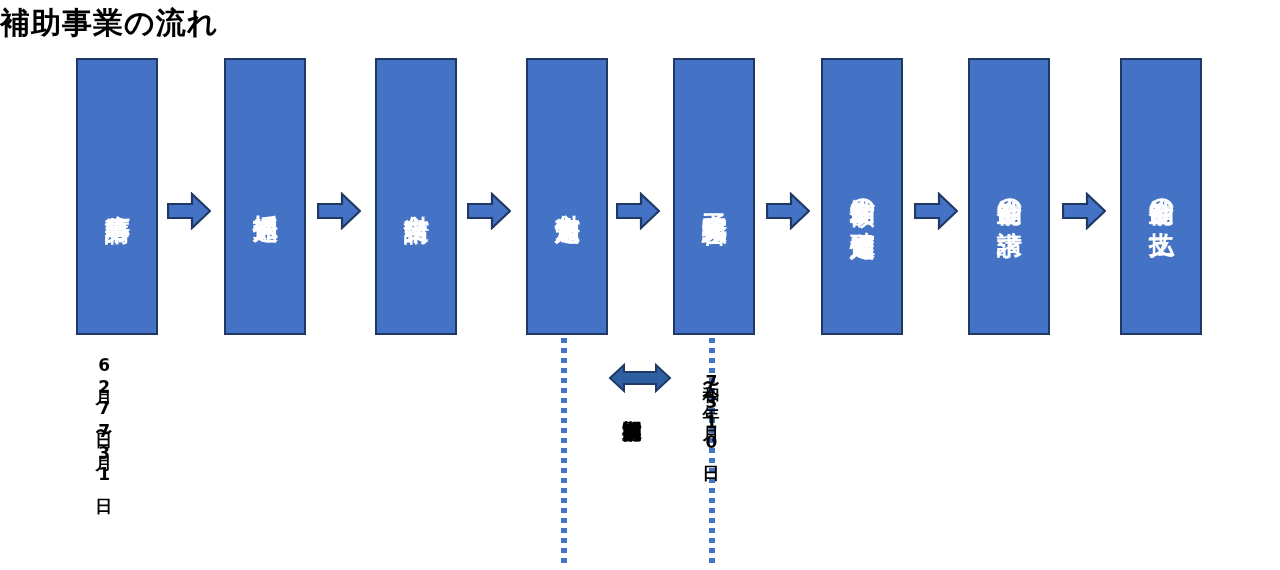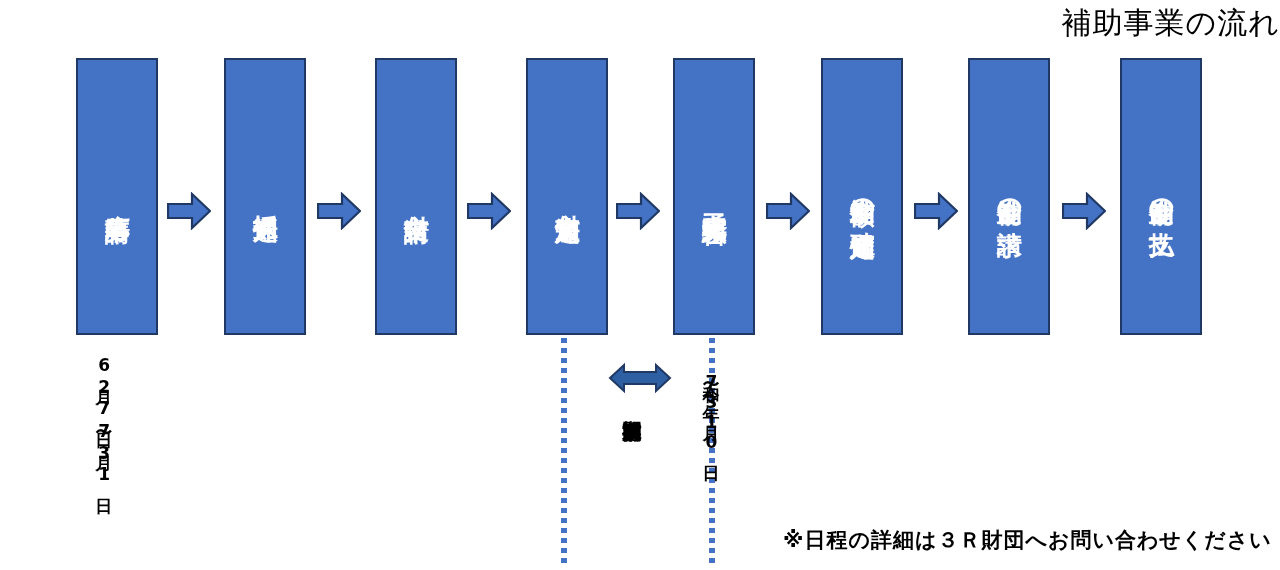--- a/index.html
+++ b/index.html
@@ -19,23 +19,23 @@
     background: #ffffff;
     overflow: hidden;
   }
 
   
   #page-title {
     position: absolute;
     left: 0;
     top: 4px;
     width: 1280px;
-    text-align: right;
+    text-align: left;
     font-size: 30px;
-    font-weight: normal;
+    font-weight: bold;
     letter-spacing: 1px;
     line-height: 38px;
     color: #000000;
     white-space: nowrap;
   }
 
   
   .flow-box {
     position: absolute;
     top: 58px;
@@ -209,15 +209,14 @@
   <div id="duration-arrow">
     <svg viewBox="0 0 64 32" preserveAspectRatio="none">
         <polygon points="2,16 16,3 16,10 48,10 48,3 62,16 48,29 48,22 16,22 16,29" fill="#2e5fa3" stroke="#1f3864" stroke-width="2" stroke-linejoin="miter"></polygon>
       </svg>
   </div>
 
   <div class="vtext" id="period-left-label">6月27日〜7月31日</div>
   <div class="vtext" id="period-middle-label">補助事業実施期間</div>
   <div class="vtext" id="period-right-label">〜令和7年3月10日</div>
 
-  <div id="footnote">※日程の詳細は３Ｒ財団へお問い合わせください</div>
 
 </div>
 
 </body></html>

